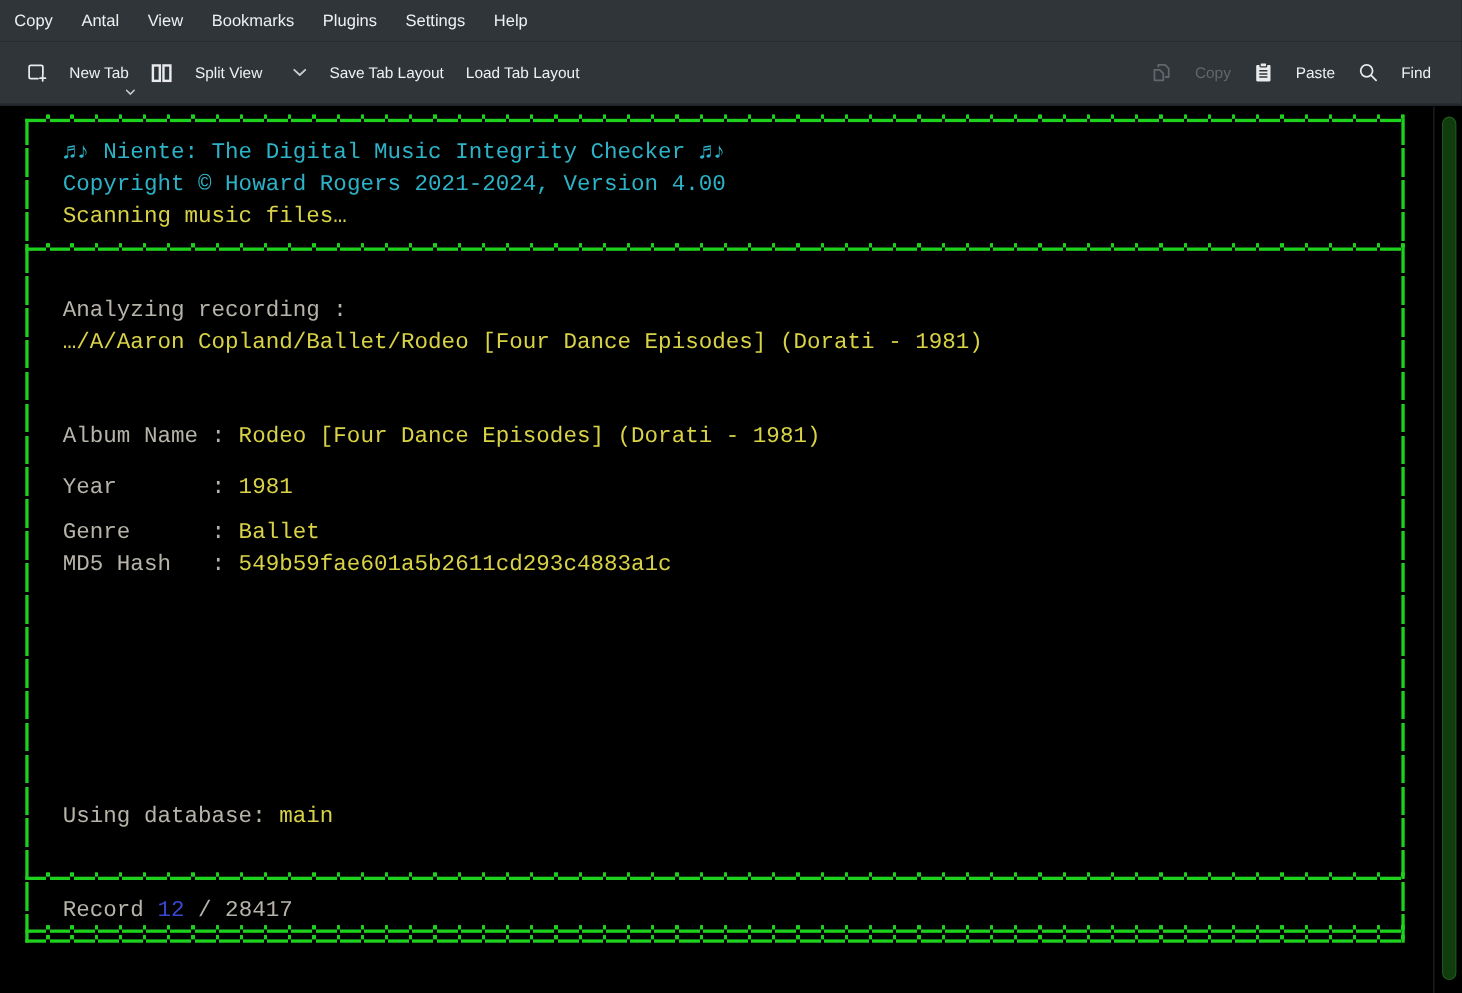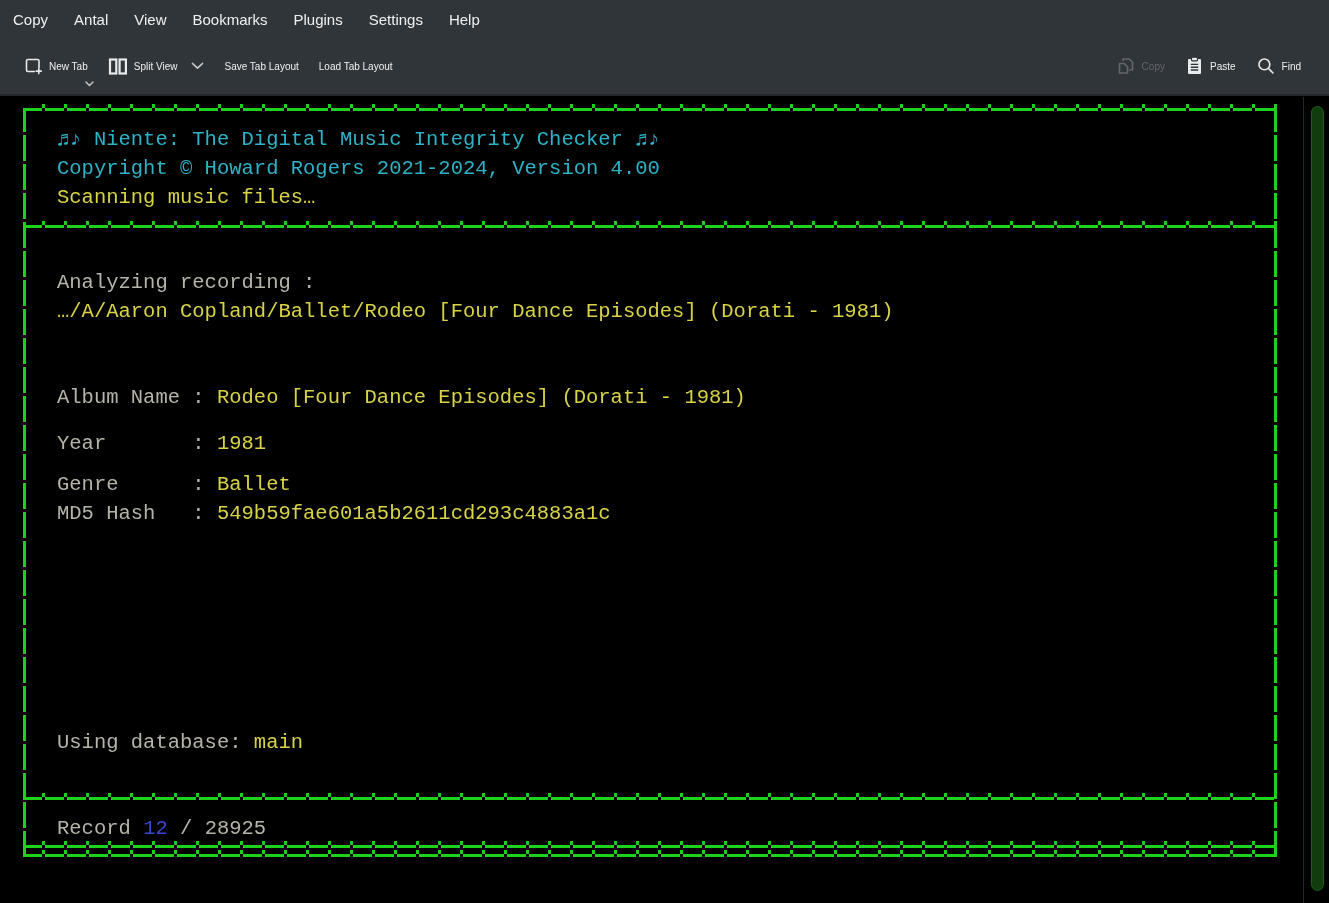--- a/index.html
+++ b/index.html
@@ -18,22 +18,22 @@
     background:var(--chrome-bg);display:flex;align-items:center;padding-left:0;}
   .menu-item{color:var(--chrome-fg);font-size:15px;padding:0 13px;height:38px;
     display:flex;align-items:center;cursor:default;}
 
   
   .toolbar{position:absolute;left:0;top:38px;width:1329px;height:58px;
     background:var(--chrome-bg);display:flex;align-items:center;
     justify-content:space-between;padding:0 18px 0 14px;
     border-bottom:2px solid #24282c;}
   .tb-group{display:flex;align-items:center;}
-  .tb-btn{position:relative;display:flex;align-items:center;gap:6px;
-    padding:8px 10px;color:var(--chrome-fg);font-size:10px;cursor:default;}
+  .tb-btn{position:relative;display:flex;align-items:center;gap:20px;
+    padding:8px 10px;color:var(--chrome-fg);font-size:14px;cursor:default;}
   .tb-btn.disabled{color:var(--chrome-muted);}
   .tb-btn .icon{display:flex;align-items:center;}
   .tb-btn .sub-chevron{position:absolute;right:4px;bottom:-3px;line-height:0;}
   .tb-chevron{margin-left:8px;line-height:0;}
 
   
   .terminal{position:absolute;left:0;top:97px;width:1329px;height:806px;
     background:#000;
     font-family:"Liberation Mono","DejaVu Sans Mono",monospace;
     font-size:20.5px;line-height:29px;}
@@ -154,19 +154,19 @@
     <div class="tline yellow" style="top:200px">…/A/Aaron Copland/Ballet/Rodeo [Four Dance Episodes] (Dorati - 1981)</div>
 
       <div class="tline" style="top: 286px;"><span class="flabel">Album Name</span><span class="gray"> : </span><span class="yellow">Rodeo [Four Dance Episodes] (Dorati - 1981)</span></div>
       <div class="tline" style="top: 332px;"><span class="flabel">Year</span><span class="gray"> : </span><span class="yellow">1981</span></div>
       <div class="tline" style="top: 373px;"><span class="flabel">Genre</span><span class="gray"> : </span><span class="yellow">Ballet</span></div>
       <div class="tline" style="top: 402px;"><span class="flabel">MD5 Hash</span><span class="gray"> : </span><span class="yellow">549b59fae601a5b2611cd293c4883a1c</span></div>
       <div id="fields-anchor"></div>
 
     <div class="tline" style="top:631px"><span class="gray">Using database: </span><span class="yellow">main</span></div>
 
-    <div class="tline" style="top:717px"><span class="gray">Record </span><span class="blue">12</span><span class="gray"> / </span><span class="gray">28925</span></div>
+    <div class="tline" style="top:717px"><span class="gray">Record </span><span class="blue">12</span><span class="gray"> / </span><span class="gray">28417</span></div>
 
     <div class="scrollbar">
       <div class="scroll-thumb"></div>
     </div>
   </div>
 </div>
 
 </body></html>

